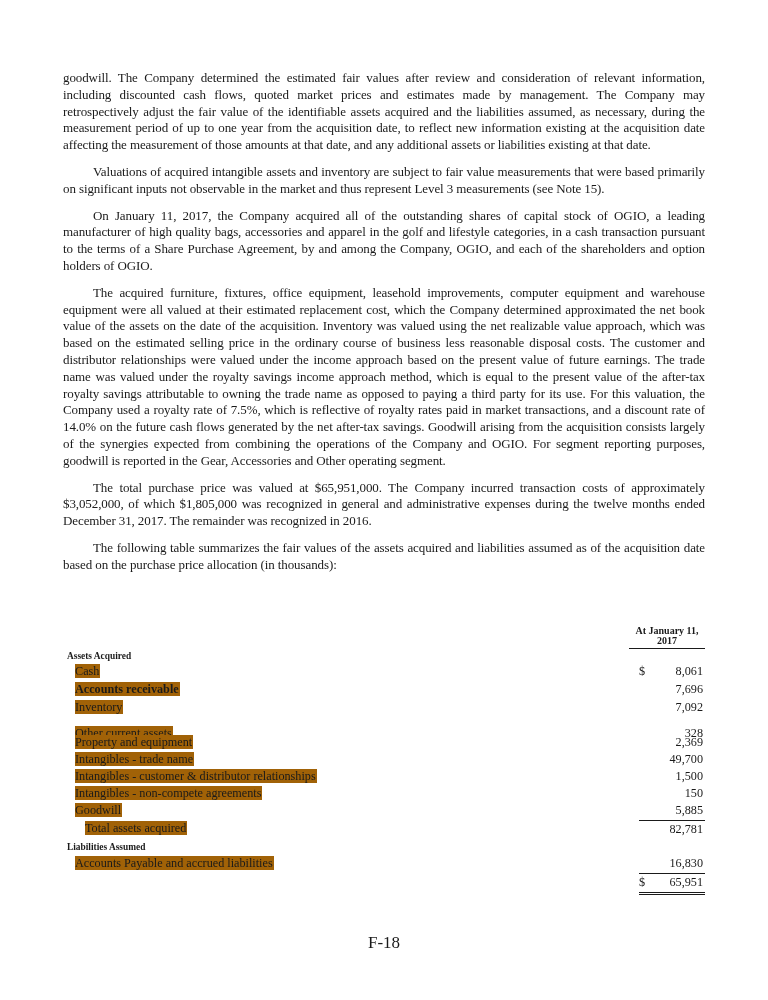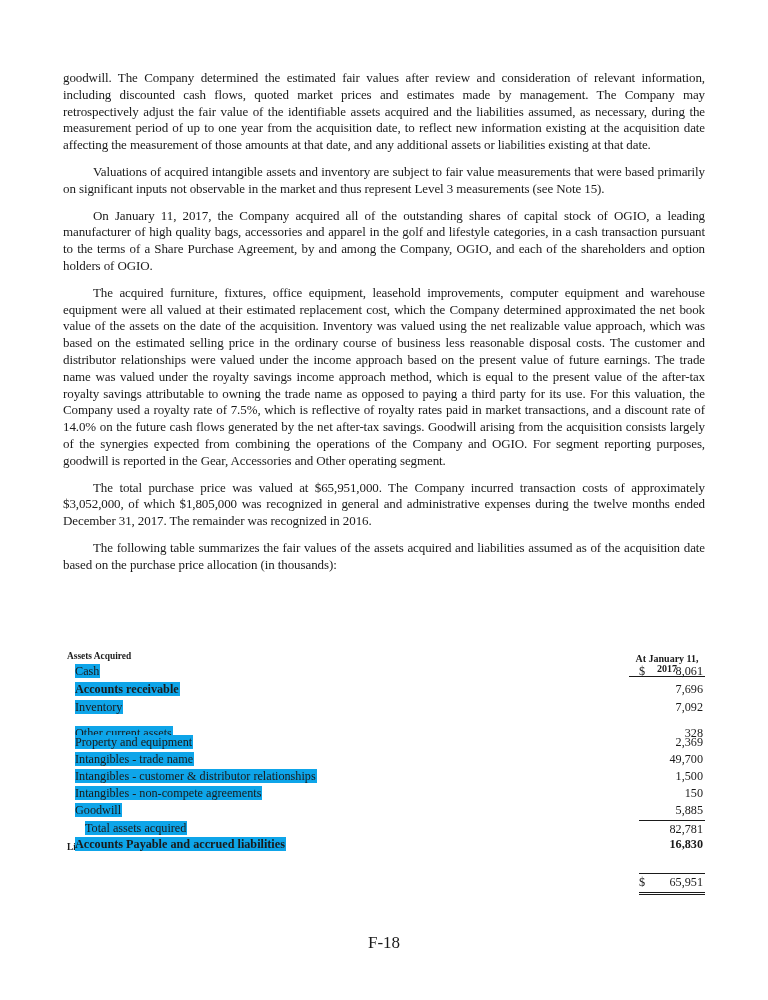--- a/index.html
+++ b/index.html
@@ -17,33 +17,33 @@
   .section-head {
     font-style: italic; font-weight: bold; font-size: 12.6px;
     margin: 2px 0 8px 14px;
   }
   .col-head {
     position: absolute; left: 65px; top: 626px; width: 642px;
   }
   .col-head-text {
     position: absolute; right: 0; top: 0; width: 76px;
     font-size: 10px; font-weight: bold; line-height: 10px;
-    text-align: center; border-bottom: 1.5px solid #1a1a1a; padding-bottom: 2px; margin-top: 28px;
+    text-align: center; border-bottom: 1.5px solid #1a1a1a; padding-bottom: 2px;
   }
   .cat-label {
     position: absolute; left: 67px; font-size: 9.4px; font-weight: bold;
   }
   .row {
     position: absolute; left: 63px; width: 642px; height: 17px;
     font-size: 12.2px; line-height: 17px;
   }
   .row .label {
     position: absolute; left: 0; width: 566px; overflow: hidden; white-space: nowrap;
   }
-  .row .label span.txt { background: #0ea5e9; padding-right: 1px; }
+  .row .label span.txt { background: #a16207; padding-right: 1px; }
   .row .label::after {
     content: "........................................................................................................................................................................................................................................................................";
     position: absolute; left: 0; top: 0; z-index: -1; letter-spacing: 0.5px;
     color: #333; font-size: 10px;
   }
   .row .label .inner { position: relative; z-index: 1; }
   .row .amt {
     position: absolute; left: 576px; width: 66px; height: 17px;
   }
   .row .amt .dollar { position: absolute; left: 0; }
@@ -134,21 +134,21 @@
   </div>
   <div class="row" style="top:820px;">
     <div class="label" style="padding-left:22px;"><span class="txt inner">Total assets acquired</span></div>
     <div class="amt rule-top">
         <span class="num">82,781</span>
       </div>
   </div>
 
   <div class="cat-label" style="top:842px;">Liabilities Assumed</div>
 
-  <div class="row" style="top:836px;font-weight:bold;">
+  <div class="row" style="top:855px;">
     <div class="label" style="padding-left:12px;"><span class="txt inner">Accounts Payable and accrued liabilities</span></div>
     <div class="amt">
         <span class="num">16,830</span>
       </div>
   </div>
   <div class="row" style="top:873px;">
     <div class="amt rule-top dbl-bottom">
         <span class="dollar">$</span>
         <span class="num">65,951</span>
       </div>

